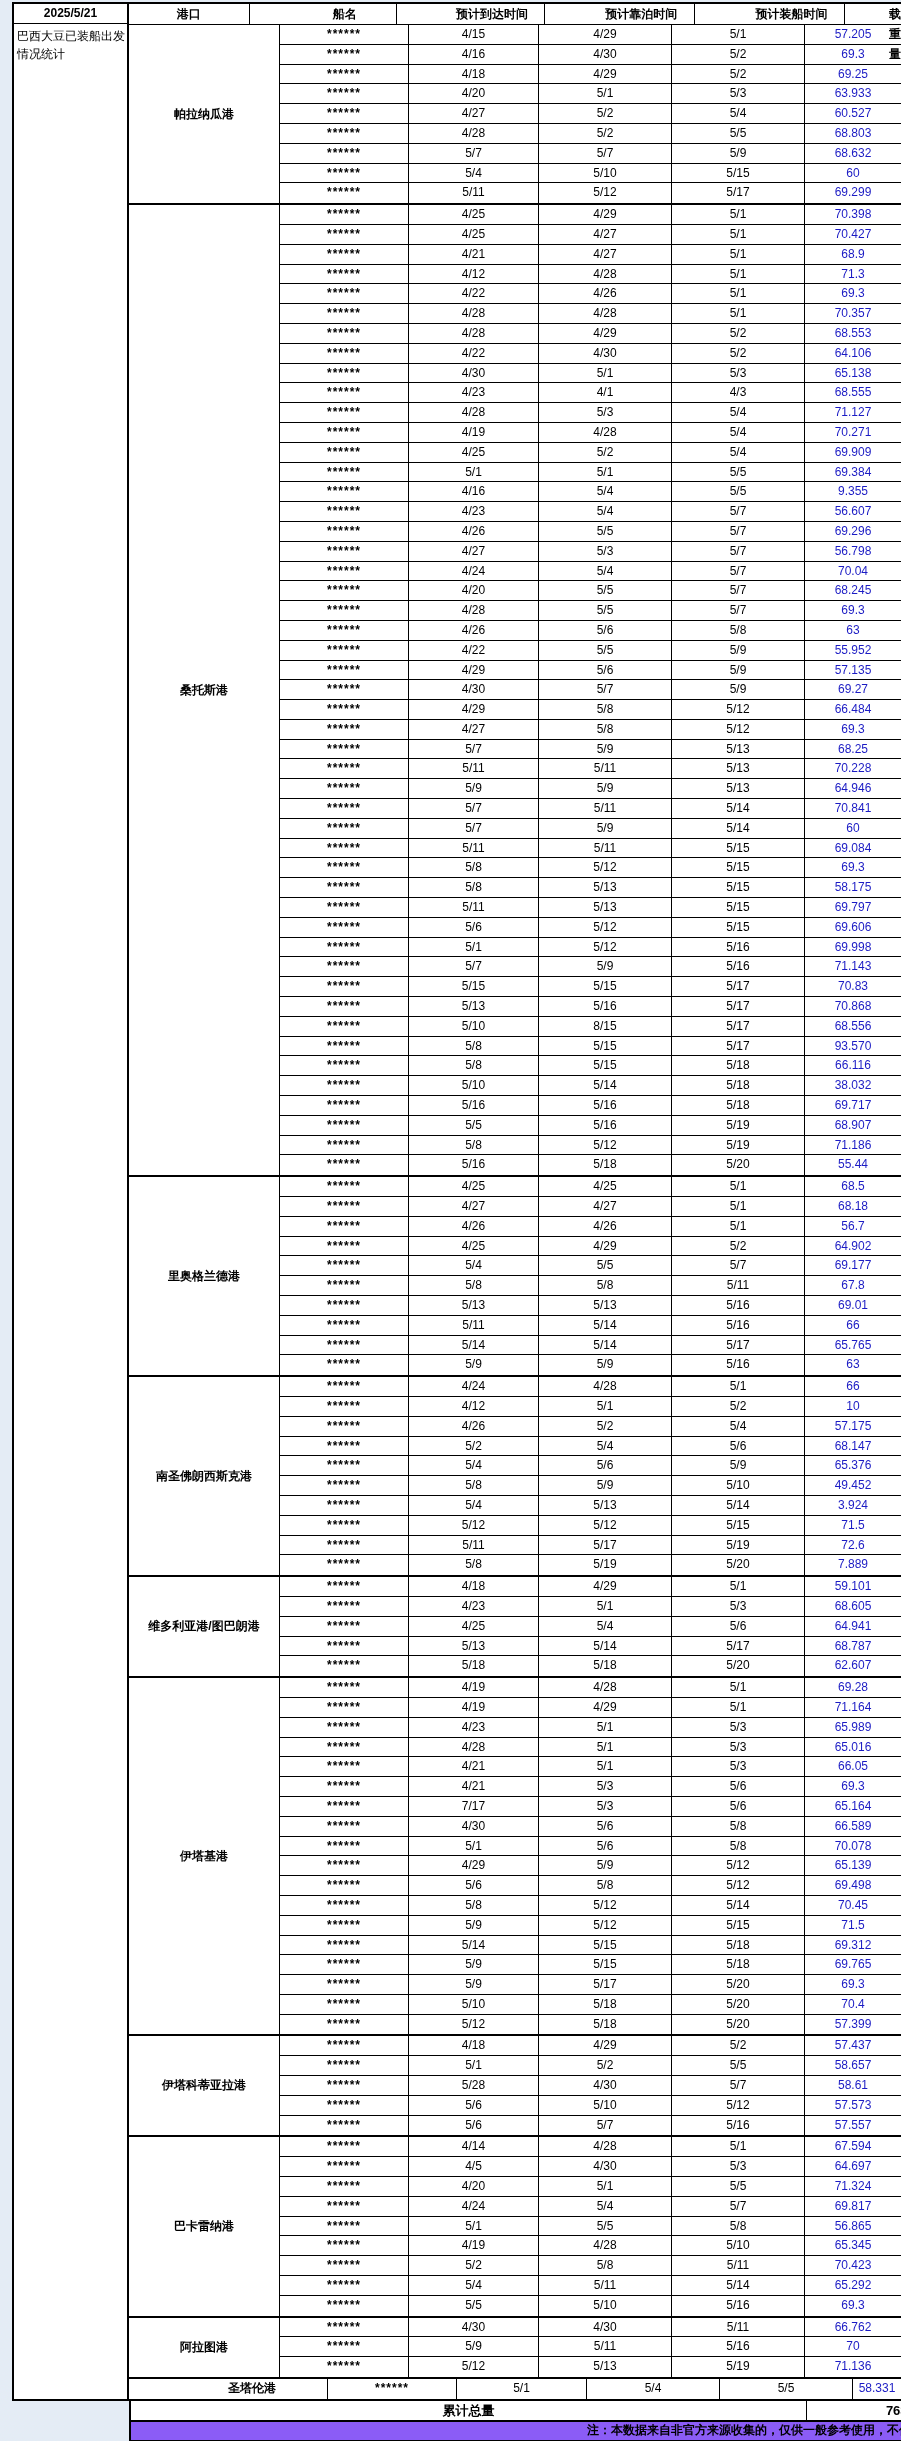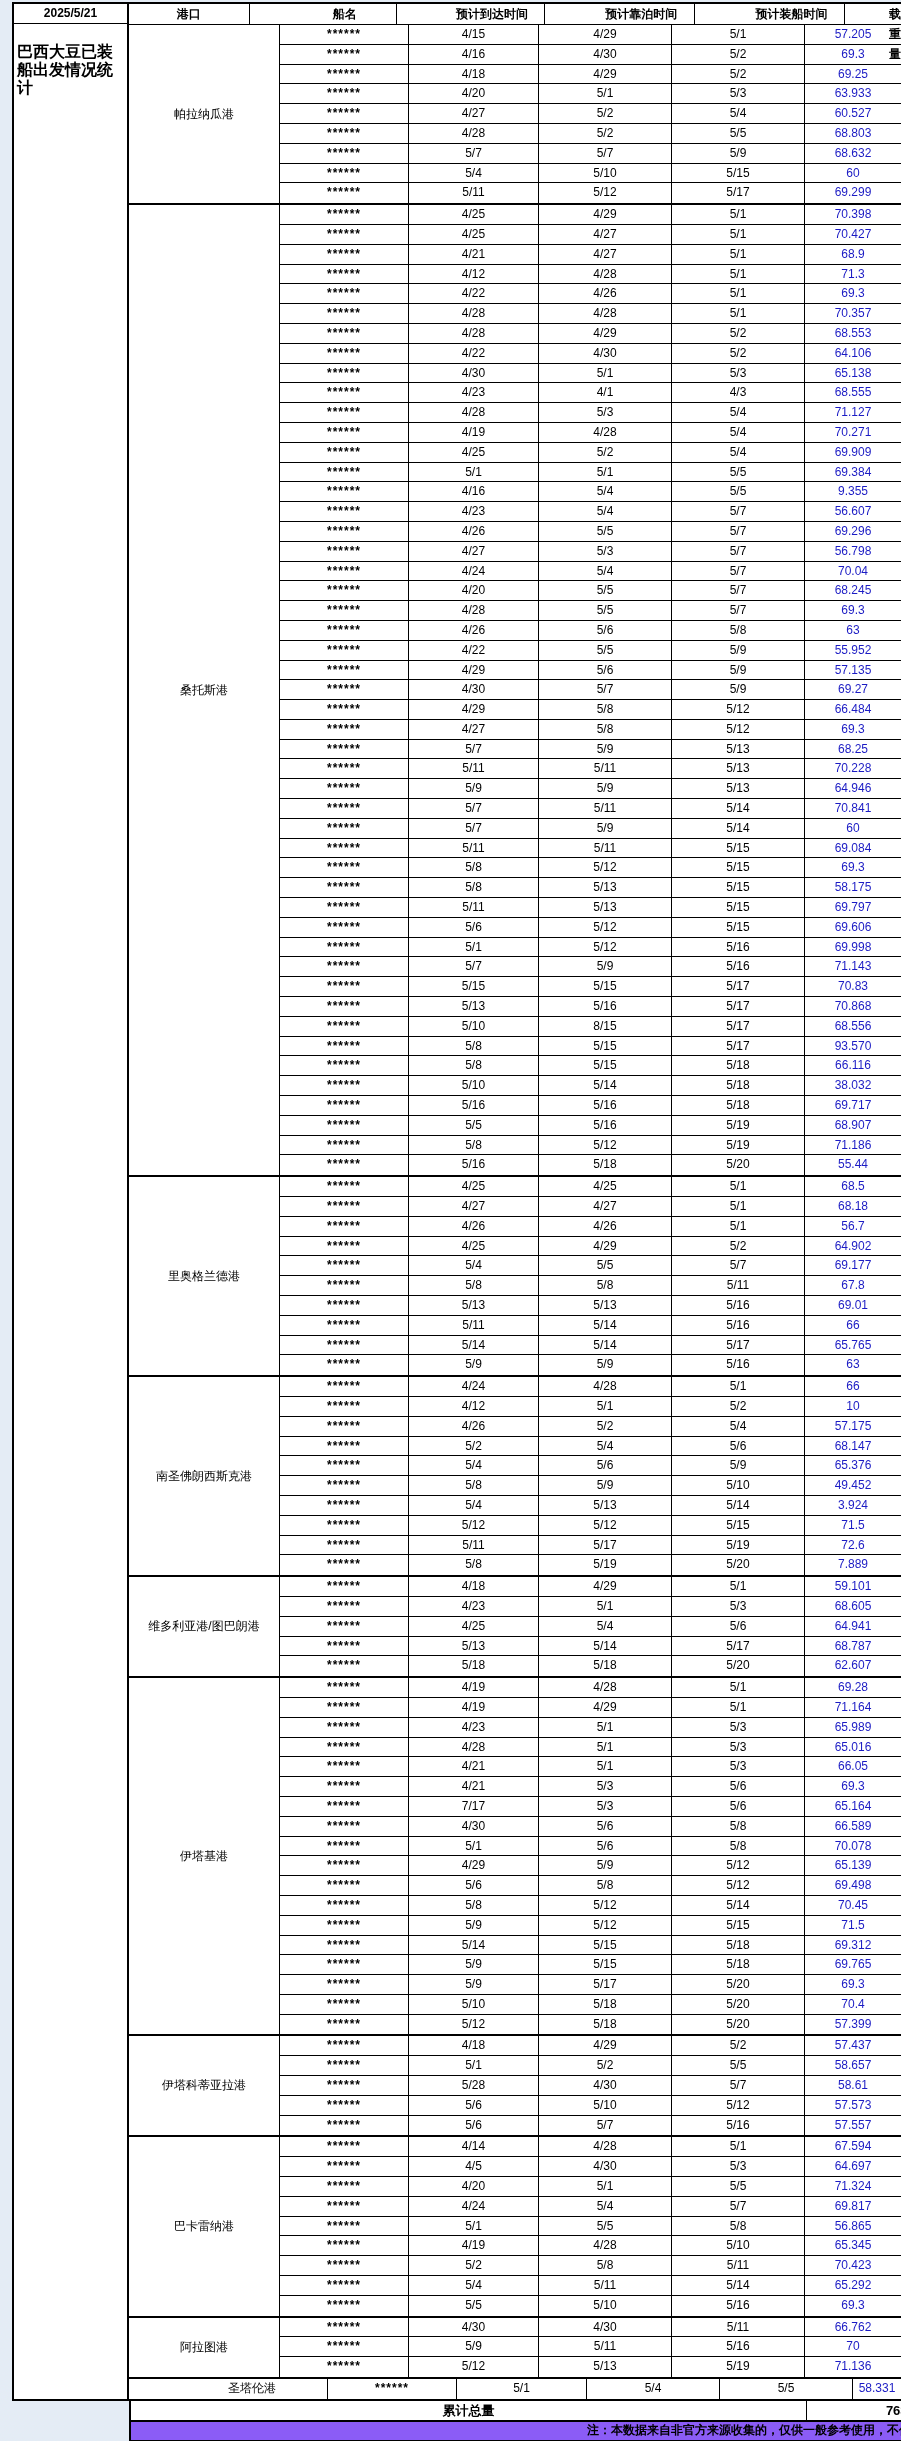--- a/index.html
+++ b/index.html
@@ -3,29 +3,29 @@
 <meta charset="utf-8">
 <style>
   :root { --value-blue:#1b1bc4; --page-bg:#e4ecf5; --line:#000; }
   * { box-sizing:border-box; margin:0; padding:0; }
   html,body { width:901px; height:2441px; }
   body { background:var(--page-bg); font-family:"Liberation Sans", sans-serif; color:#000; overflow:hidden; position:relative; }
   .sheet { position:absolute; left:12px; top:2px; width:891px; }
   .upper { display:flex; align-items:stretch; }
   .colA { width:117px; background:#fff; border:2px solid var(--line); display:flex; flex-direction:column; }
   .date-cell { height:20px; line-height:19px; text-align:center; font-weight:bold; font-size:12px; border-bottom:1px solid var(--line); }
-  .title-cell { font-weight:bold; font-size:16px; line-height:18px; padding:3px 2px 0 3px; word-break:break-all;margin-top:16px; }
+  .title-cell { font-weight:normal; font-size:12px; line-height:18px; padding:3px 2px 0 3px; word-break:break-all; }
   .right { width:774px; background:#fff; border:2px solid var(--line); border-left:none; }
   .hdr { display:flex; height:21px; border-bottom:1px solid var(--line); font-weight:bold; font-size:12px;gap:44px; }
   .hdr > div { line-height:20px; text-align:center; border-right:1px solid var(--line); }
   .c-port { width:151px; } .c-ship { width:129px; } .c-eta { width:130px; }
   .c-berth { width:133px; } .c-load { width:133px; } .c-dwt { flex:1; border-right:none !important; }
   .section { display:flex; border-bottom:2px solid var(--line); }
   .section:last-child { border-bottom:none;padding-left:48px; }
-  .port-cell { width:151px; border-right:1px solid var(--line); display:flex; align-items:center; justify-content:center; text-align:center; font-weight:normal; font-size:12px; padding:0 2px; }
+  .port-cell { width:151px; border-right:1px solid var(--line); display:flex; align-items:center; justify-content:center; text-align:center; font-weight:bold; font-size:12px; padding:0 2px; }
   .rows { flex:1; display:flex; flex-direction:column; }
   .row { display:flex; height:19.8px; border-bottom:1px solid var(--line); }
   .row:last-child { border-bottom:none; }
   .row > div { text-align:center; line-height:19px; font-size:12px; border-right:1px solid var(--line); overflow:hidden; }
   .ship-cell { font-weight:bold; font-size:11px; letter-spacing:1px; }
   .dwt-cell { color:var(--value-blue); }
   .total-row { margin-left:117px; width:892px; height:21px; background:#fff; display:flex; border-left:2px solid var(--line); border-right:2px solid var(--line); border-bottom:2px solid var(--line); font-weight:bold; font-size:13px; }
   .total-label { width:676px; text-align:center; line-height:19px; border-right:1px solid var(--line); }
   .total-value { flex:1; text-align:center; line-height:19px; }
   .note-row { margin-left:117px; width:860px; height:20px; background:#8b5cf6; border:2px solid var(--line); border-top:none; text-align:right; font-weight:bold; font-size:12px; line-height:17px; padding-right:4px; }

